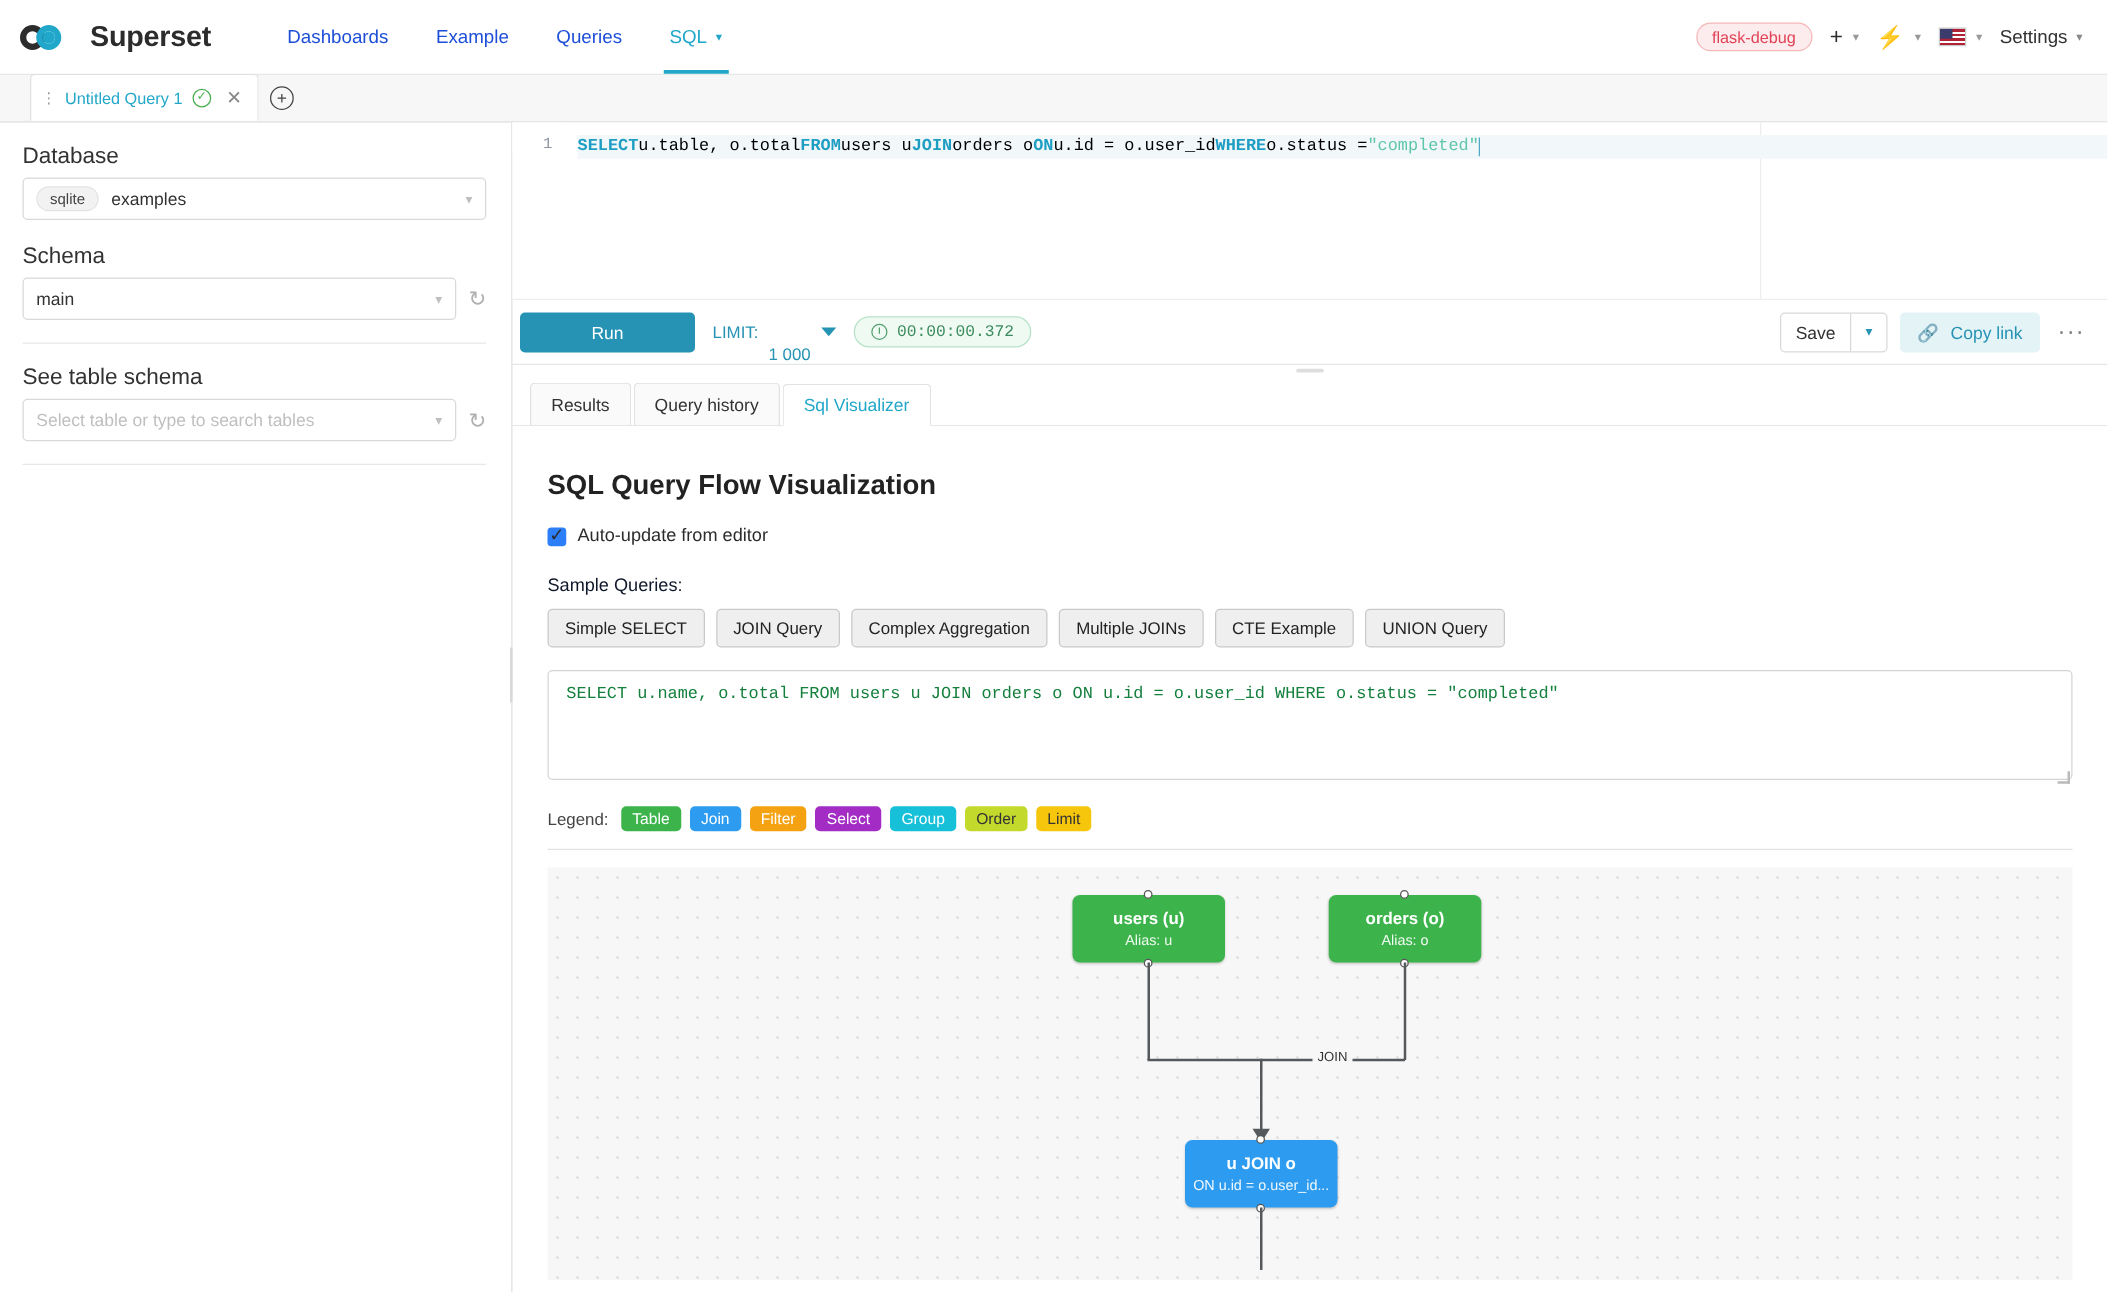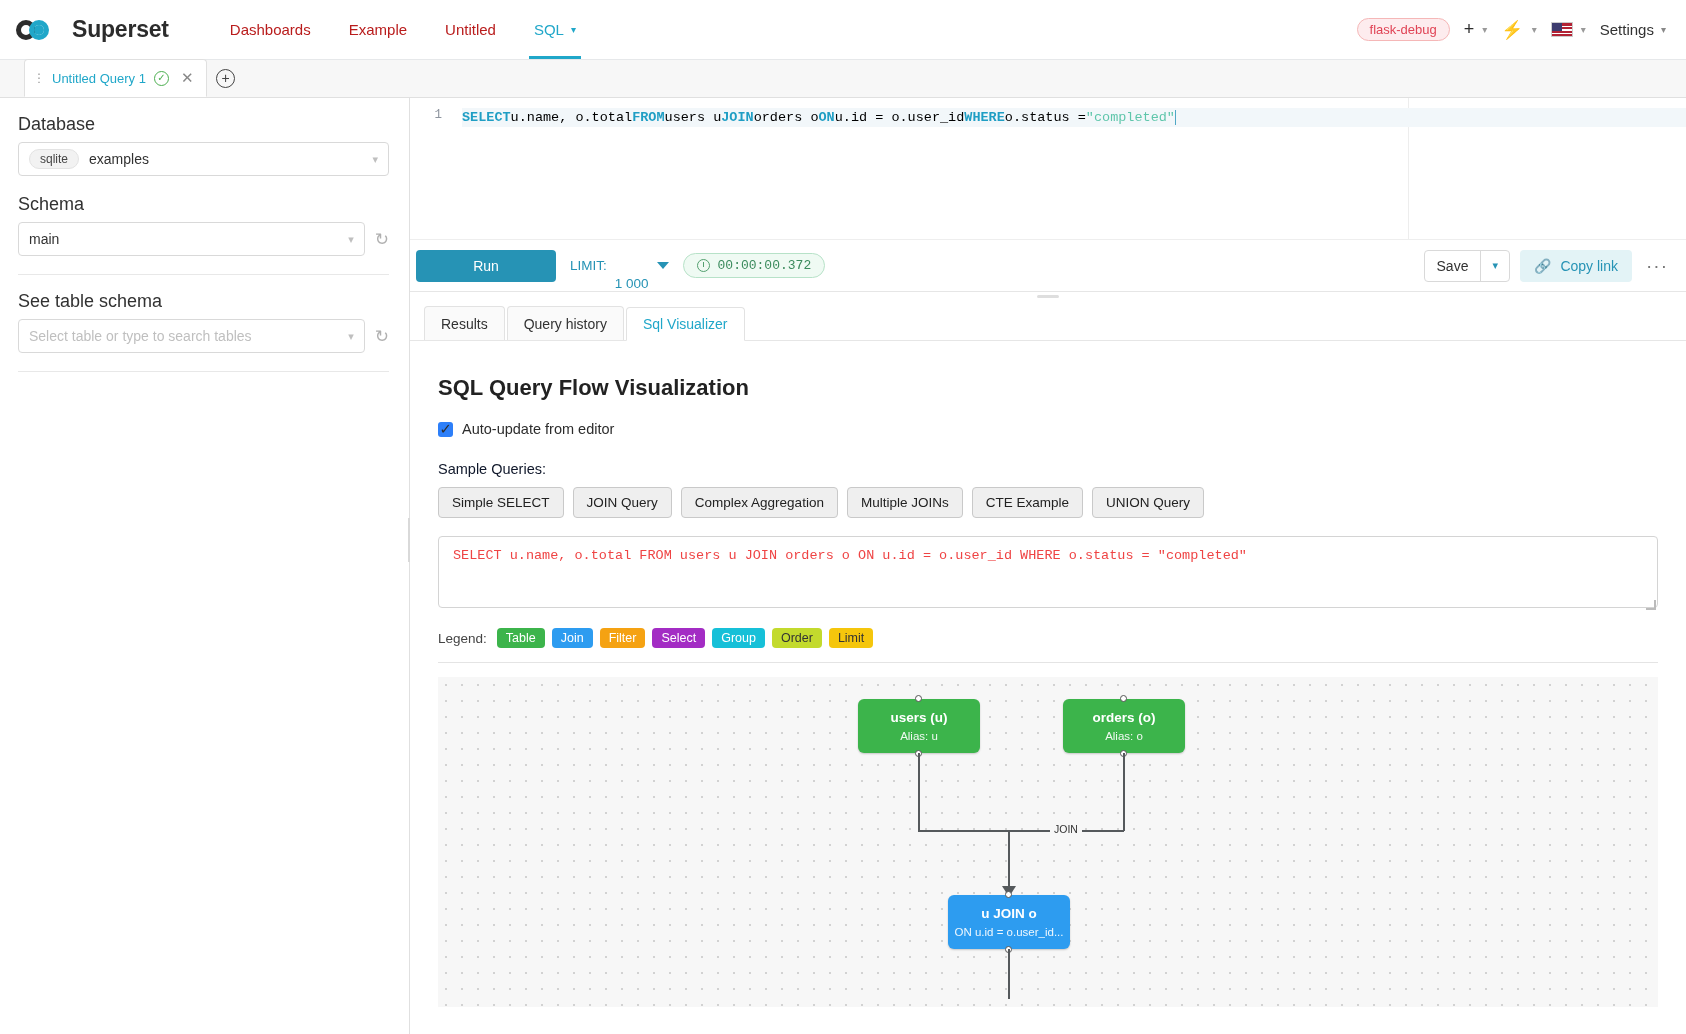--- a/index.html
+++ b/index.html
@@ -22,21 +22,21 @@
   .brand { display:flex; align-items:center; gap:10px; margin-right: 42px; }
   .brand-logo { width: 46px; height: 26px; position: relative; }
   .brand-logo .ring { position:absolute; top:3px; width:20px; height:20px; border-radius:50%; border:5px solid #2c2c2c; }
   .brand-logo .ring.l { left:0; }
   .brand-logo .ring.r { left:13px; border-color:#20a7c9; }
   .brand-logo .dot { position:absolute; top:8px; left:18px; width:10px; height:10px; border-radius:50%; background:#20a7c9; }
   .brand-name { font-size: 23px; font-weight: bold; color:#2c2c2c; letter-spacing:-0.2px; }
 
   .nav-links { display:flex; align-items:center; height:100%; gap: 0px; }
   .nav-link {
-    font-size: 15px; color: #b91c1c; padding: 0 19px; height: 100%;
+    font-size: 15px; color: #1d4ed8; padding: 0 19px; height: 100%;
     display:flex; align-items:center; cursor:pointer; position:relative;
   }
   .nav-link.active { color:#20a7c9; }
   .nav-link.active::after {
     content:""; position:absolute; left:14px; right:14px; bottom:0; height:3px; background:#20a7c9;
   }
   .caret { display:inline-block; margin-left:7px; font-size:10px; color:#888; }
   .nav-link.active .caret { color:#20a7c9; }
 
   .nav-right { margin-left:auto; display:flex; align-items:center; gap: 14px; }
@@ -176,22 +176,22 @@
   .checkbox-row { display:flex; align-items:center; gap:9px; margin-bottom: 24px; }
   .cbx { width:15px;height:15px;background:#2d7ff9;border-radius:3px;display:flex;align-items:center;justify-content:center;color:#fff;font-size:11px;line-height:1;}
   .checkbox-row span { font-size:14.5px; color:#2c2c2c;}
   .samples-label { font-size:14.5px; color:#0f172a; margin-bottom:10px;}
   .samples-row { display:flex; gap:9px; margin-bottom:18px; }
   .sample-btn {
     background:#efefef; border:1px solid #c9c9c9; border-radius:4px; padding: 7px 13px;
     font-size:13.5px; color:#222; cursor:pointer;
   }
   .sql-textarea {
-    width: 100%; height: 72px; border:1px solid #d4d4d4; border-radius:4px;
-    padding: 11px 14px; font-family:"Liberation Mono", monospace; font-size:13.5px; color:#ef4444;
+    width: 100%; height: 88px; border:1px solid #d4d4d4; border-radius:4px;
+    padding: 11px 14px; font-family:"Liberation Mono", monospace; font-size:13.5px; color:#15803d;
     resize:none; outline:none; background:#fff; position:relative;
   }
   .ta-wrap { position:relative; }
   .ta-grip { position:absolute; right:2px; bottom:2px; width:10px; height:10px;
              border-right:2px solid #bbb; border-bottom:2px solid #bbb; transform: skew(0deg);}
   .legend-row { display:flex; align-items:center; gap:7px; margin: 16px 0 14px 0; }
   .legend-label { font-size:13.5px; color:#444; margin-right:3px; }
   .chip { color:#fff; font-size:12.5px; padding: 3px 9px; border-radius:4px; font-weight:normal;}
   .legend-sep { height:1px; background:#e4e4e4; width:100%; }
 
@@ -235,21 +235,21 @@
       <div class="brand-name">Superset</div>
     </div>
     <div class="nav-links">
       <div class="nav-link">
         <span>Dashboards</span>
       </div>
       <div class="nav-link">
         <span>Example</span>
       </div>
       <div class="nav-link">
-        <span>Untitled</span>
+        <span>Queries</span>
       </div>
       <div class="nav-link active">
         <span>SQL</span>
         <span class="caret">▾</span>
       </div>
     </div>
     <div class="nav-right">
       <div class="badge-debug">flask-debug</div>
       <div class="icon-btn">
         <span>+</span>
@@ -329,21 +329,21 @@
 
     <div class="right-panel">
 
       <div class="editor-wrap">
         <div class="editor-vline"></div>
         <div class="editor-line">
           <div class="gutter">1</div>
           <div class="code-area">
             <div class="code-active-line">
               <span class="kw">SELECT</span>
-                <span> u.name, o.total </span>
+                <span> u.table, o.total </span>
                 <span class="kw">FROM</span>
                 <span> users u </span>
                 <span class="kw">JOIN</span>
                 <span> orders o </span>
                 <span class="kw">ON</span>
                 <span> u.id = o.user_id </span>
                 <span class="kw">WHERE</span>
                 <span> o.status = </span>
                 <span class="str">"completed"</span>
                 <span class="code-caret"></span>

